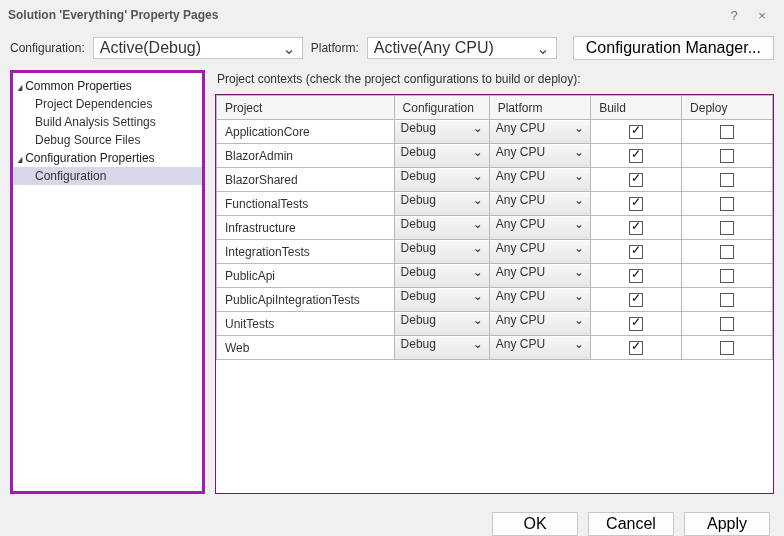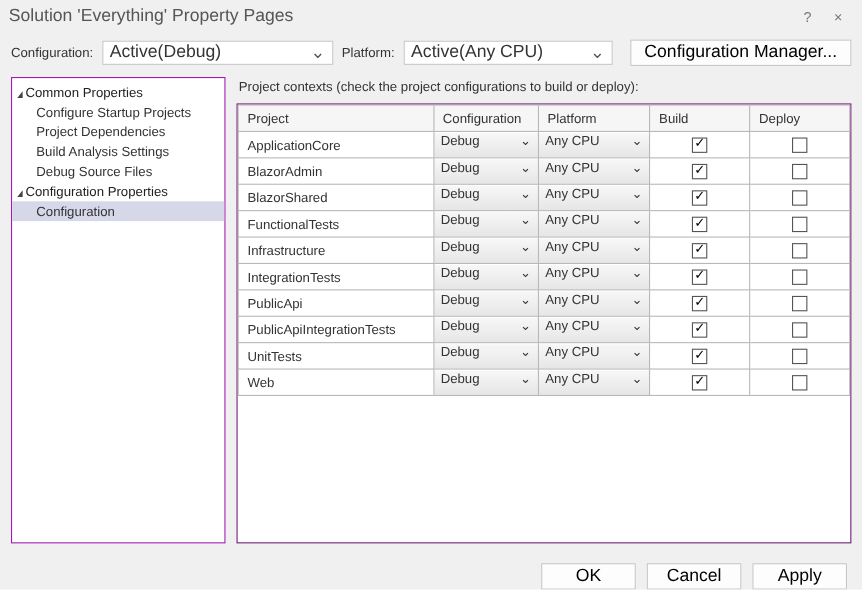--- a/index.html
+++ b/index.html
@@ -1,28 +1,28 @@
 <!DOCTYPE html>
 <html><head>
 <meta charset="utf-8">
 <style>
 * { box-sizing: border-box; margin: 0; padding: 0; }
 body { font-family: "Segoe UI", Tahoma, sans-serif; font-size: 12px; color: #333; background: #f0f0f0; width: 784px; height: 536px; overflow: hidden; }
 .titlebar { display: flex; align-items: center; height: 30px; padding: 0 8px; background: #f0f0f0; }
-.titlebar-title { flex: 1; color: #555; font-size: 16px; }
+.titlebar-title { flex: 1; color: #555; font-size: 12px; font-weight: bold; }
 .titlebar-btn { width: 28px; text-align: center; color: #777; font-size: 13px; }
 .topbar { display: flex; align-items: center; gap: 8px; padding: 6px 10px 10px 10px; background: #f0f0f0; }
 .label { color: #333; }
 .combo { display: flex; align-items: center; justify-content: space-between; background: #fff; border: 1px solid #c8c8c8; height: 22px; padding: 0 6px; font-size: 16px; }
 .combo .chev { color: #555; margin-left: 6px; }
 .combo-config { width: 210px; }
 .combo-platform { width: 190px; }
 .btn { background: #fdfdfd; border: 1px solid #c8c8c8; height: 24px; padding: 0 12px; font-size: 16px; cursor: pointer; }
 .body { display: flex; padding: 0 10px 8px 10px; gap: 10px; height: 432px; }
-.sidebar { width: 195px; border: 1px solid #a21caf; background: #fff; padding: 4px 0; overflow: auto; }
+.sidebar { width: 195px; border: 3px solid #a21caf; background: #fff; padding: 4px 0; overflow: auto; }
 .tree-item { padding: 2px 8px 2px 12px; white-space: nowrap; cursor: default; }
 .tree-item.group { padding-left: 4px; font-weight: normal; color: #222; }
 .tree-item.group::before { content: "◢"; font-size: 8px; color: #444; margin-right: 2px; display: inline-block; transform: scaleX(0.8); }
 .tree-item.child { padding-left: 22px; }
 .tree-item.selected { background: #d6d8ea; }
 .main { flex: 1; display: flex; flex-direction: column; }
 .instr { margin: 2px 0 8px 2px; color: #333; }
 .tablewrap { border: 1px solid #701a75; background: #fff; flex: 1; overflow: auto; }
 table { border-collapse: collapse; width: 100%; }
 th, td { border: 1px solid #b8b8b8; padding: 0; font-size: 12px; font-weight: normal; text-align: left; vertical-align: middle; height: 24px; }
@@ -61,21 +61,20 @@
     <span>Active(Any CPU)</span>
     <span class="chev">⌄</span>
   </div>
   <div style="flex:1"></div>
   <button class="btn">Configuration Manager...</button>
 </div>
 
 <div class="body">
   <div class="sidebar">
     <div class="tree-item group">Common Properties</div>
-    <div class="tree-item child">Configure Startup Projects</div>
     <div class="tree-item child">Project Dependencies</div>
     <div class="tree-item child">Build Analysis Settings</div>
     <div class="tree-item child">Debug Source Files</div>
     <div class="tree-item group">Configuration Properties</div>
     <div class="tree-item child selected">Configuration</div>
   </div>
 
   <div class="main">
     <div class="instr">Project contexts (check the project configurations to build or deploy):</div>
     <div class="tablewrap">

